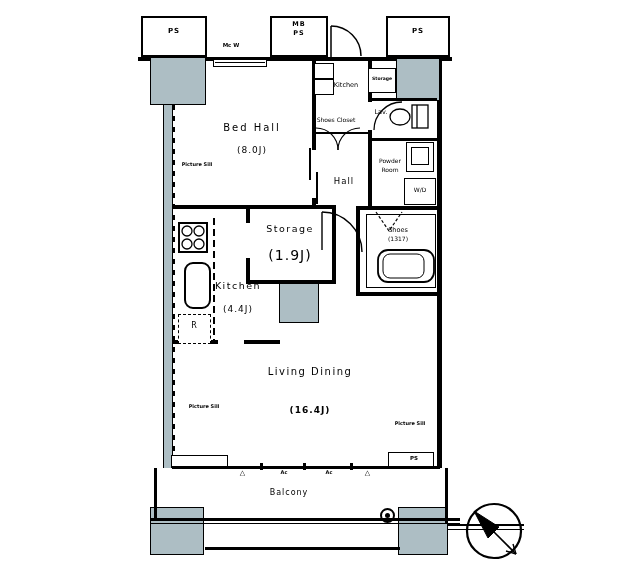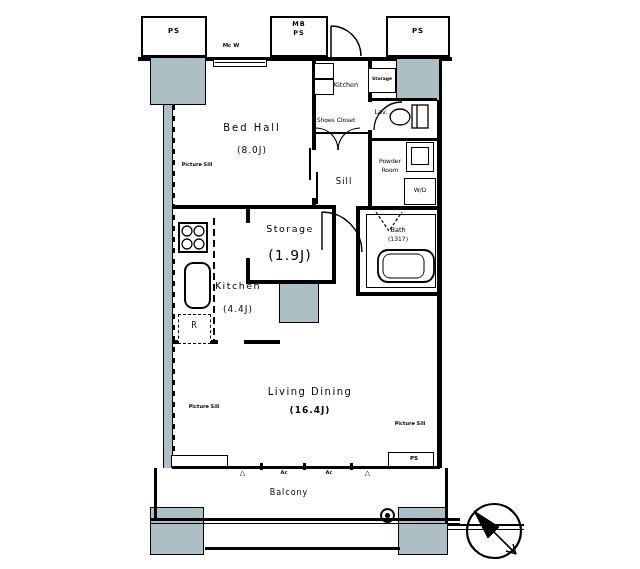--- a/index.html
+++ b/index.html
@@ -84,42 +84,42 @@
   <div class="lbl" style="left:382px;top:77px;font-size:4.5px;font-weight:700;letter-spacing:0;">Storage</div>
 
   <div class="lbl" style="left:381px;top:109px;font-size:6.5px;letter-spacing:0;">Lav.</div>
   <div class="box1" style="left:406px;top:142px;width:28px;height:30px;"></div>
   <div class="box1" style="left:411px;top:147px;width:18px;height:18px;border-width:1px;"></div>
   <div class="lbl" style="left:390px;top:158px;font-size:6px;letter-spacing:0;">Powder</div>
   <div class="lbl" style="left:390px;top:167px;font-size:6px;letter-spacing:0;">Room</div>
   <div class="box1" style="left:404px;top:178px;width:32px;height:27px;"></div>
   <div class="lbl" style="left:420px;top:187px;font-size:6px;letter-spacing:0;">W/D</div>
 
-  <div class="lbl" style="left:398px;top:227px;font-size:6.5px;letter-spacing:0;">Bath</div>
+  <div class="lbl" style="left:398px;top:227px;font-size:6.5px;letter-spacing:0;">Shoes</div>
   <div class="lbl" style="left:398px;top:236px;font-size:6px;letter-spacing:0;">(1317)</div>
 
   <div class="box" style="left:178px;top:222px;width:30px;height:31px;"></div>
   <div class="box" style="left:184px;top:262px;width:27px;height:47px;border-radius:9px;"></div>
   <div class="dashdot" style="left:213px;top:218px;height:122px;"></div>
   <div class="dashedbox" style="left:178px;top:314px;width:33px;height:30px;"></div>
   <div class="lbl" style="left:194px;top:322px;font-size:8px;letter-spacing:0;">R</div>
 
   <div class="lbl" style="left:252px;top:122px;font-size:10px;letter-spacing:2px;">Bed Hall</div>
   <div class="lbl" style="left:252px;top:146px;font-size:9px;">(8.0J)</div>
 
   <div class="lbl" style="left:290px;top:224px;font-size:9.5px;letter-spacing:1.5px;">Storage</div>
   <div class="lbl" style="left:290px;top:248px;font-size:14px;">(1.9J)</div>
 
   <div class="lbl" style="left:238px;top:281px;font-size:9.5px;letter-spacing:1.5px;text-align:right;">Kitchen</div>
   <div class="lbl" style="left:238px;top:305px;font-size:9px;">(4.4J)</div>
 
-  <div class="lbl" style="left:310px;top:386px;font-size:10px;letter-spacing:1.5px;">Living Dining</div>
+  <div class="lbl" style="left:310px;top:366px;font-size:10px;letter-spacing:1.5px;">Living Dining</div>
   <div class="lbl" style="left:310px;top:406px;font-size:9px;font-weight:bold;">(16.4J)</div>
 
-  <div class="lbl" style="left:344px;top:177px;font-size:8.5px;letter-spacing:1px;">Sill</div>
+  <div class="lbl" style="left:344px;top:177px;font-size:8.5px;letter-spacing:1px;">Hall</div>
   <div class="lbl" style="left:346px;top:82px;font-size:6.5px;letter-spacing:0;">Kitchen</div>
   <div class="lbl" style="left:336px;top:117px;font-size:6px;letter-spacing:0;">Shoes Closet</div>
 
   <div class="lbl tiny" style="left:197px;top:162px;font-size:5px;">Picture Sill</div>
   <div class="lbl tiny" style="left:204px;top:404px;font-size:5px;">Picture Sill</div>
   <div class="lbl tiny" style="left:410px;top:421px;font-size:5px;">Picture Sill</div>
 
   <div class="box1" style="left:171px;top:455px;width:57px;height:13px;"></div>
   <div class="box1" style="left:388px;top:452px;width:46px;height:17px;"></div>
   <div class="lbl" style="left:414px;top:455px;font-size:5.5px;font-weight:700;letter-spacing:0;">PS</div>

